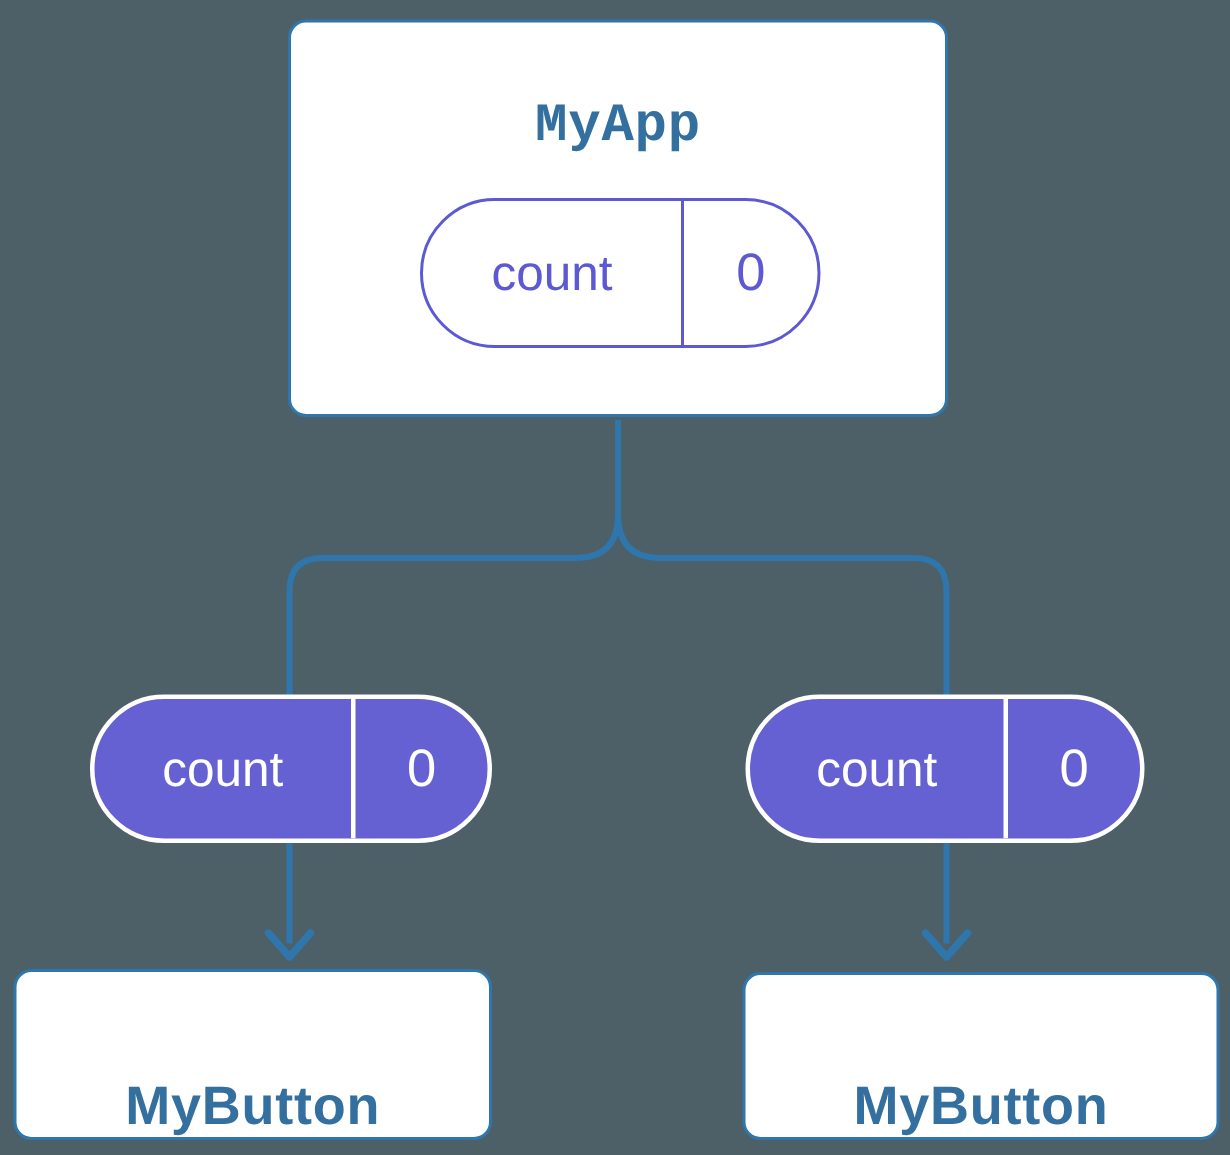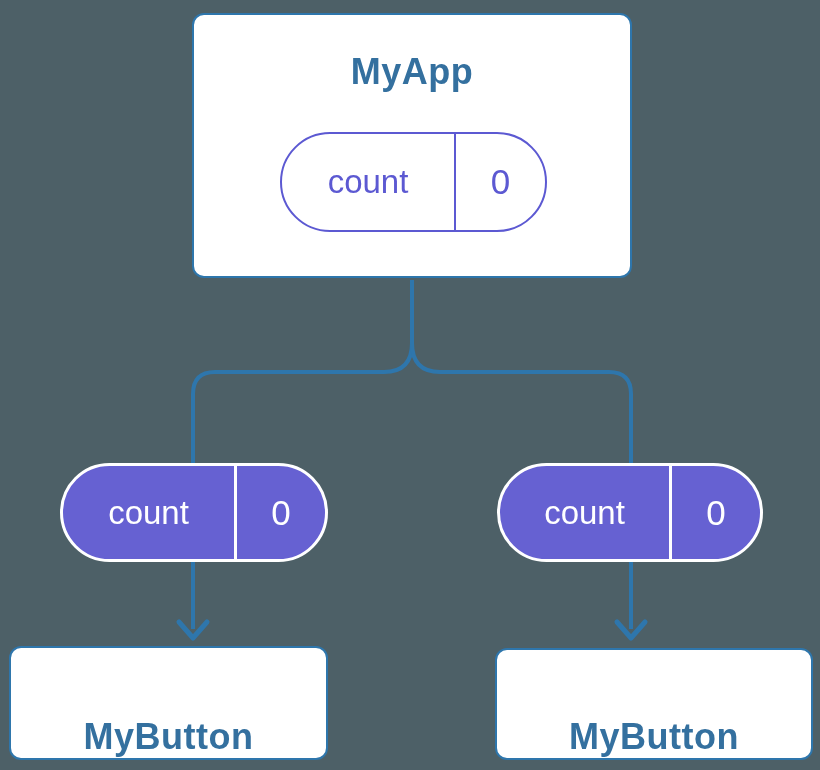--- a/index.html
+++ b/index.html
@@ -40,23 +40,24 @@
   .node-app { left: 192px; top: 13px; width: 440px; height: 265px; }
   .node-label {
     color: var(--node_text, #34709f);
     font-size: 36px;
     font-weight: bold;
     letter-spacing: 0.5px;
     white-space: nowrap;
   }
   .node-app .node-label {
     position: absolute;
-    top: 36px; left: 0;
+    top: 48px; left: 0;
     width: 100%;
     text-align: center;
+    font-family: Liberation Mono, monospace;
   }
   .node-button {
     display: flex;
     align-items: flex-end;
     justify-content: center;
   }
   .node-button-left  { left: 9px;   top: 646px; width: 319px; height: 114px; }
   .node-button-right { left: 495px; top: 648px; width: 318px; height: 112px; }
   .pill {
     position: absolute;

